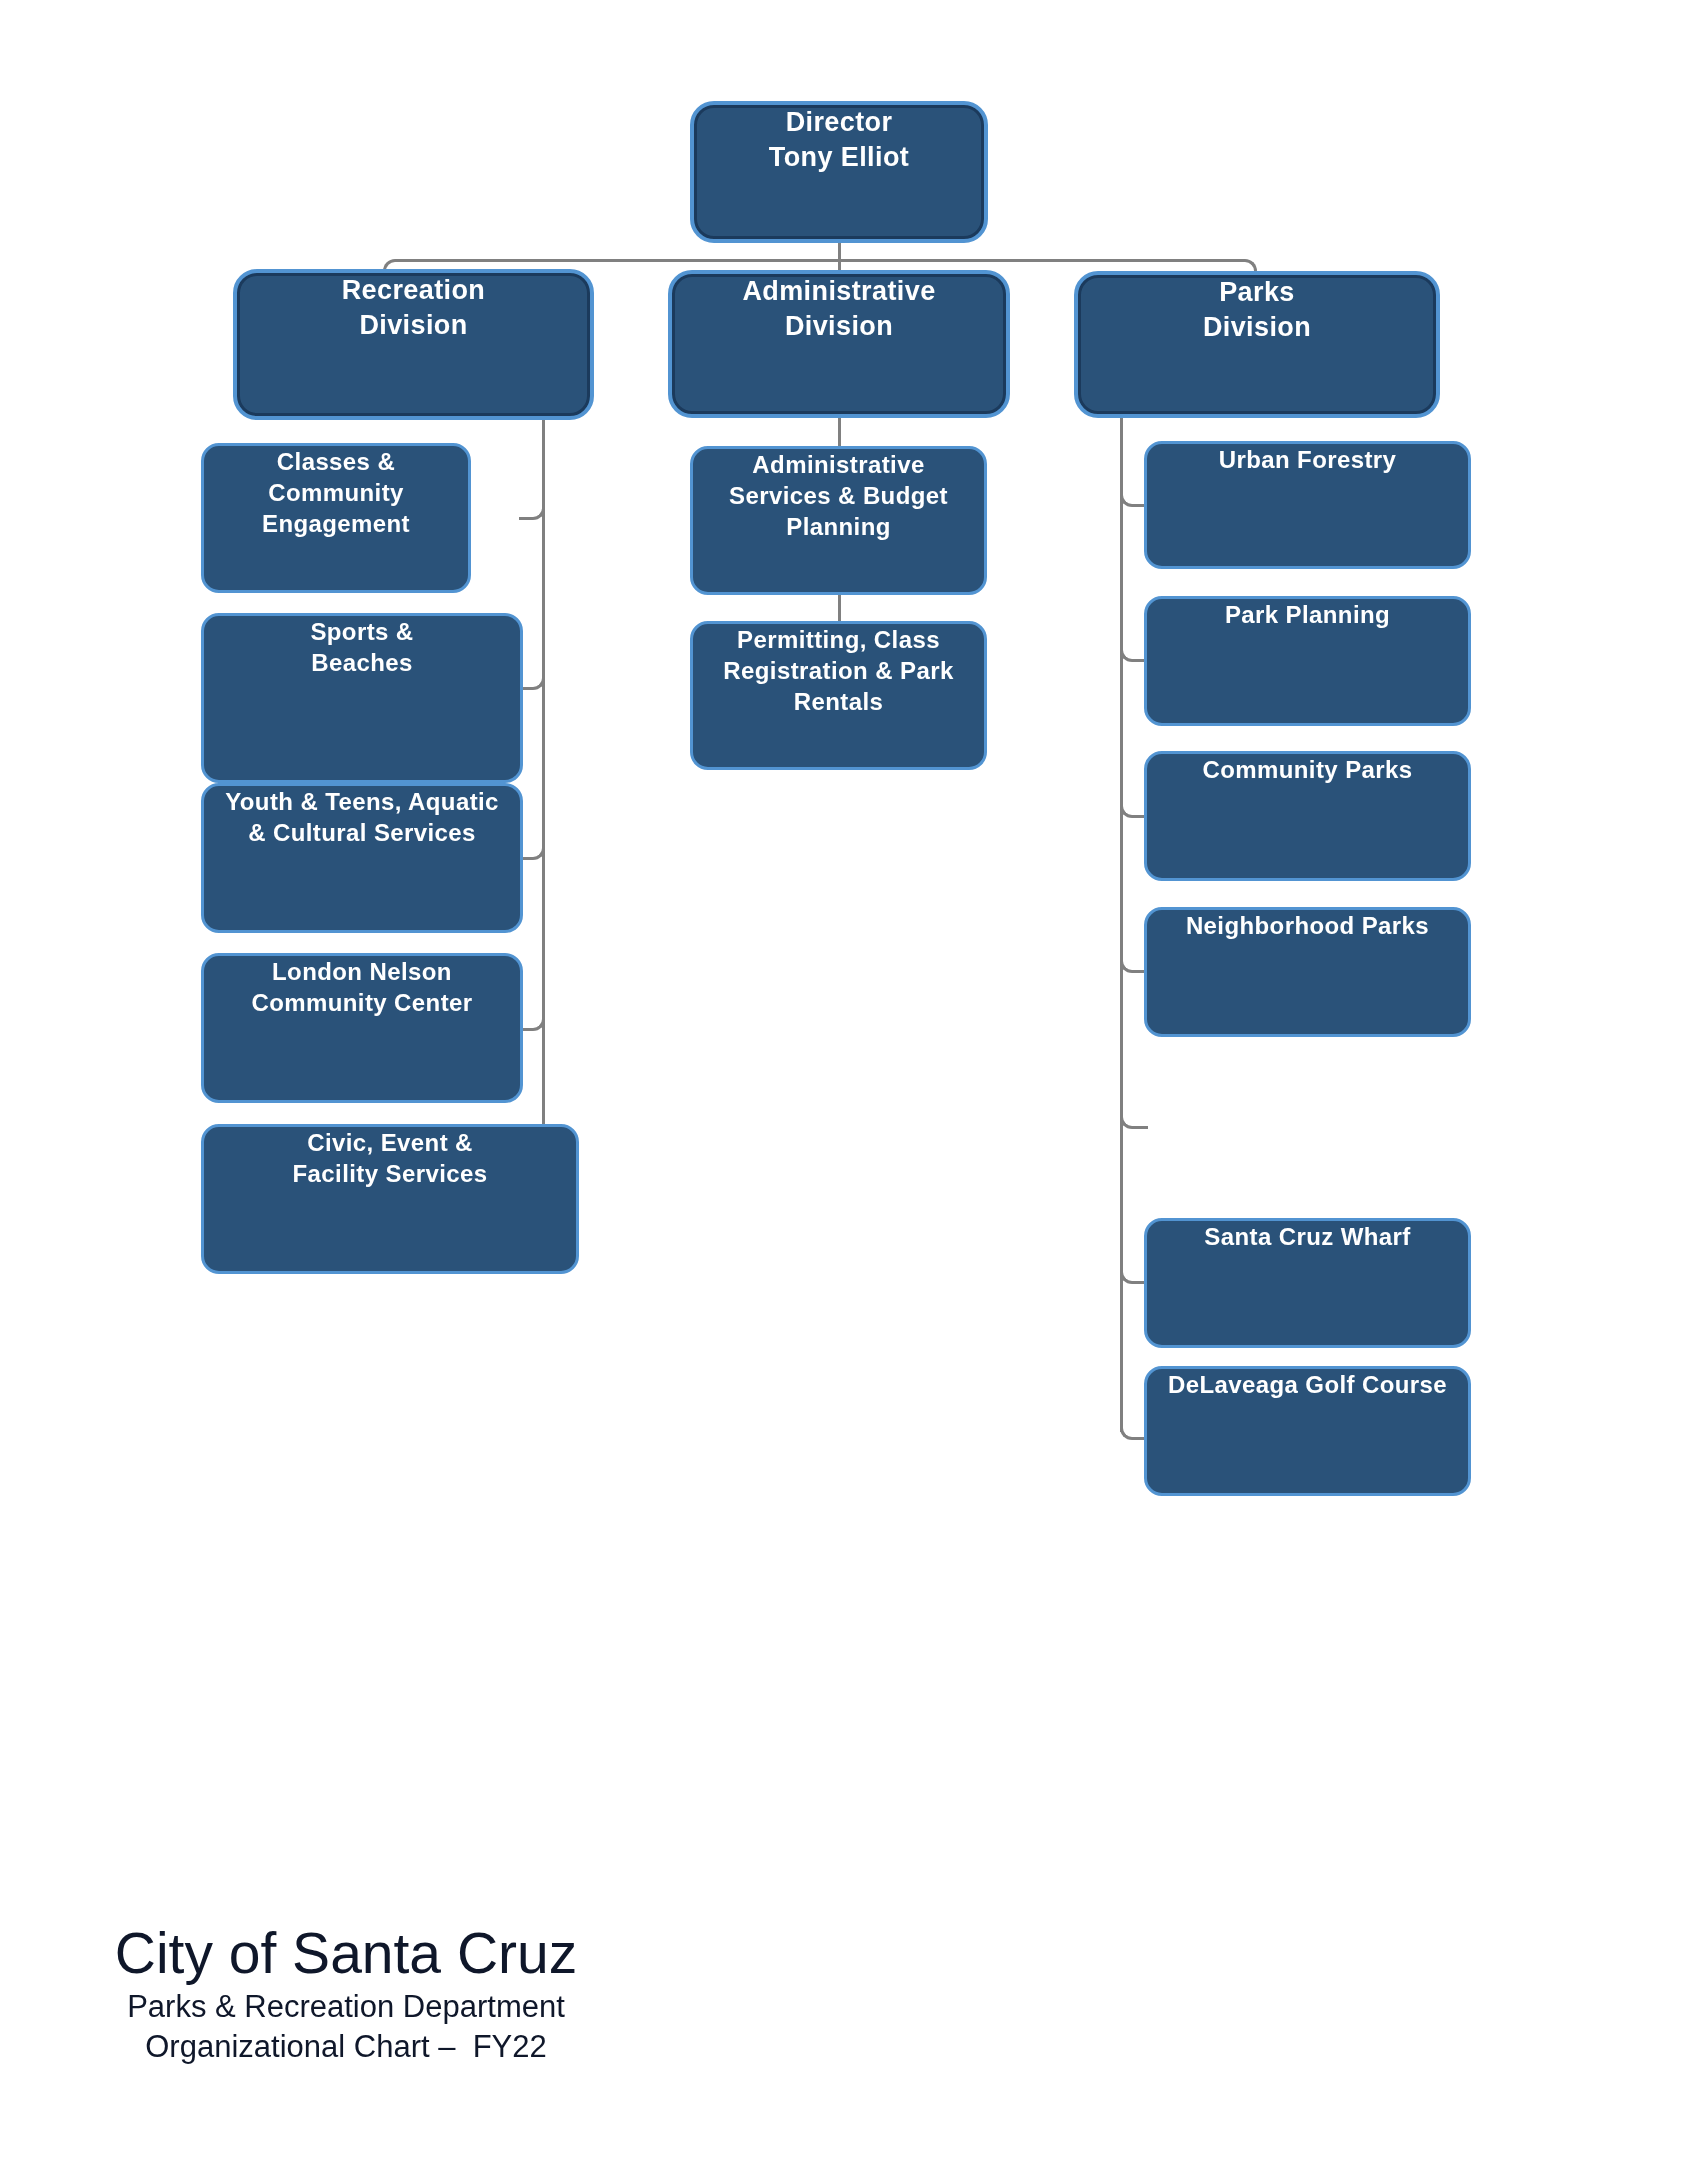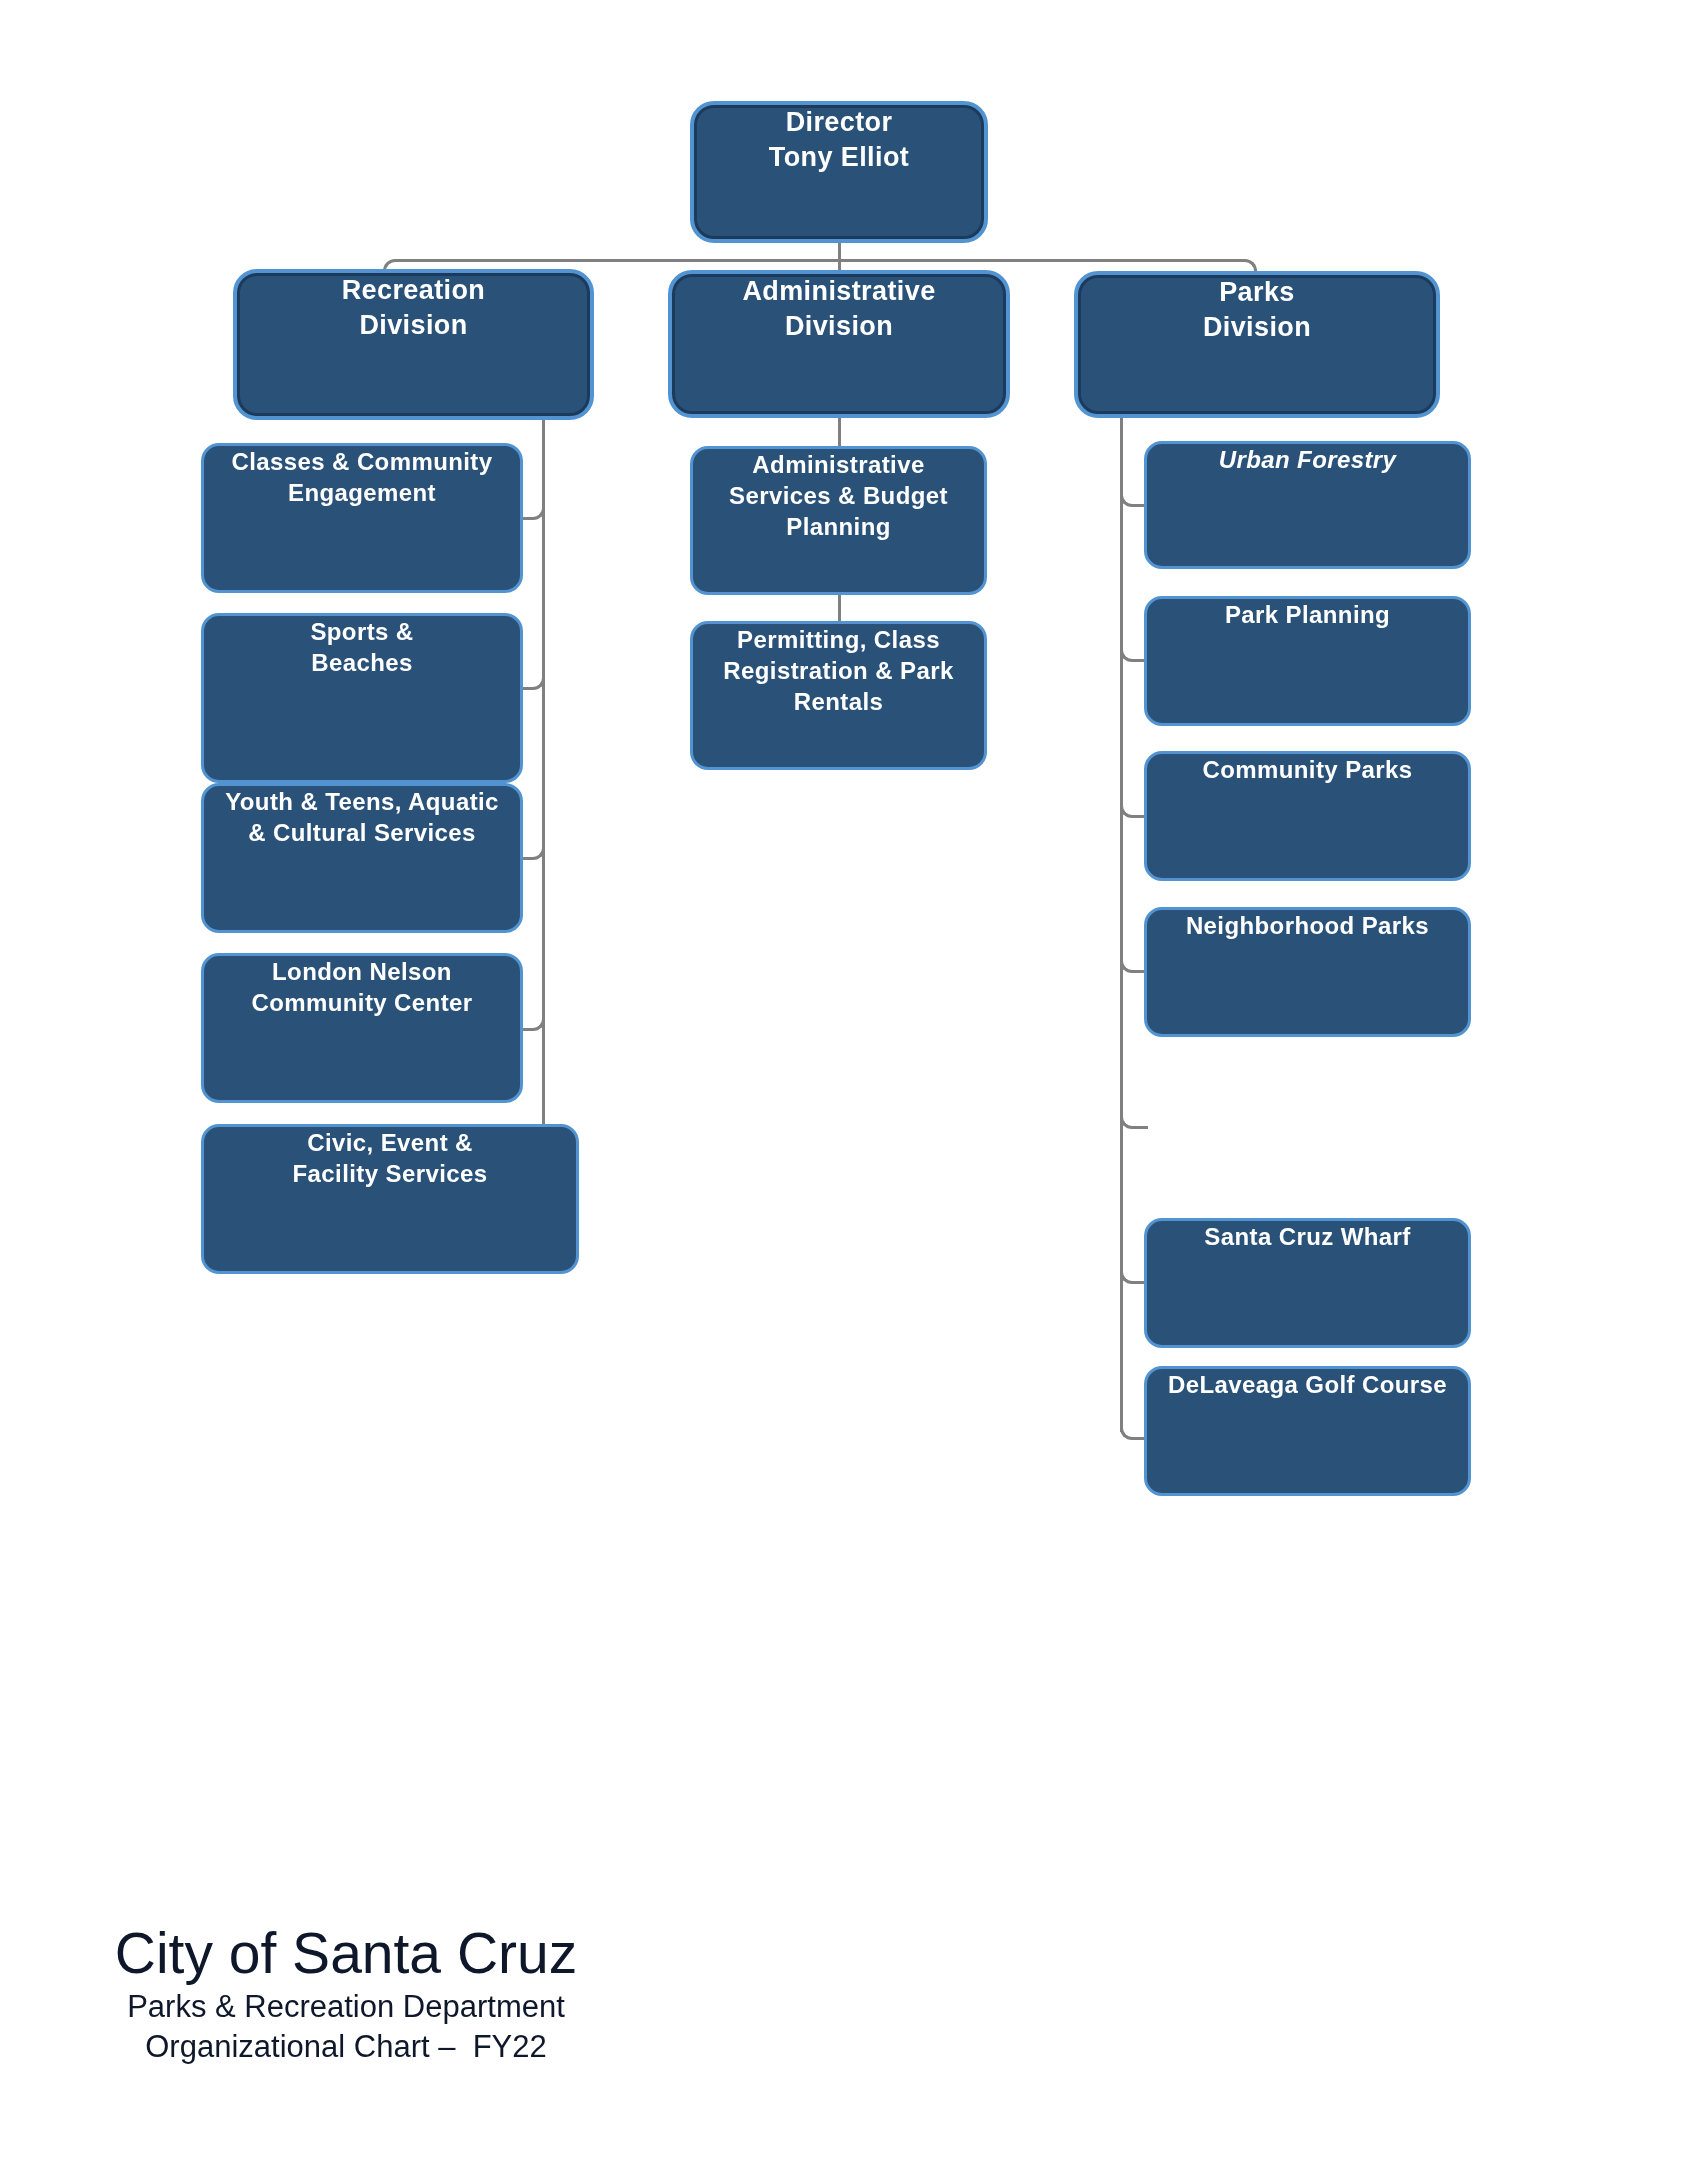--- a/index.html
+++ b/index.html
@@ -86,21 +86,21 @@
   <div class="node division" style="left:668px;top:270px;width:342px;height:148px;">
     <span>Administrative
 Division</span>
   </div>
 
   <div class="node division" style="left:1074px;top:271px;width:366px;height:147px;">
     <span>Parks
 Division</span>
   </div>
 
-  <div class="node child" style="left:201px;top:443px;width:322px;height:150px;">
+  <div class="node child" style="left:201px;top:443px;width:270px;height:150px;">
     <span>Classes &amp; Community
 Engagement</span>
   </div>
   <div class="node child" style="left:201px;top:613px;width:322px;height:170px;">
     <span>Sports &amp;
 Beaches</span>
   </div>
   <div class="node child" style="left:201px;top:783px;width:322px;height:150px;">
     <span>Youth &amp; Teens, Aquatic
 &amp; Cultural Services</span>
@@ -118,21 +118,21 @@
     <span>Administrative
 Services &amp; Budget
 Planning</span>
   </div>
   <div class="node child" style="left:690px;top:621px;width:297px;height:149px;">
     <span>Permitting, Class
 Registration &amp; Park
 Rentals</span>
   </div>
 
-  <div class="node child" style="left:1144px;top:441px;width:327px;height:128px;font-style:italic;">
+  <div class="node child" style="left:1144px;top:441px;width:327px;height:128px;">
     <span>Urban Forestry</span>
   </div>
   <div class="node child" style="left:1144px;top:596px;width:327px;height:130px;">
     <span>Park Planning</span>
   </div>
   <div class="node child" style="left:1144px;top:751px;width:327px;height:130px;">
     <span>Community Parks</span>
   </div>
   <div class="node child" style="left:1144px;top:907px;width:327px;height:130px;">
     <span>Neighborhood Parks</span>

